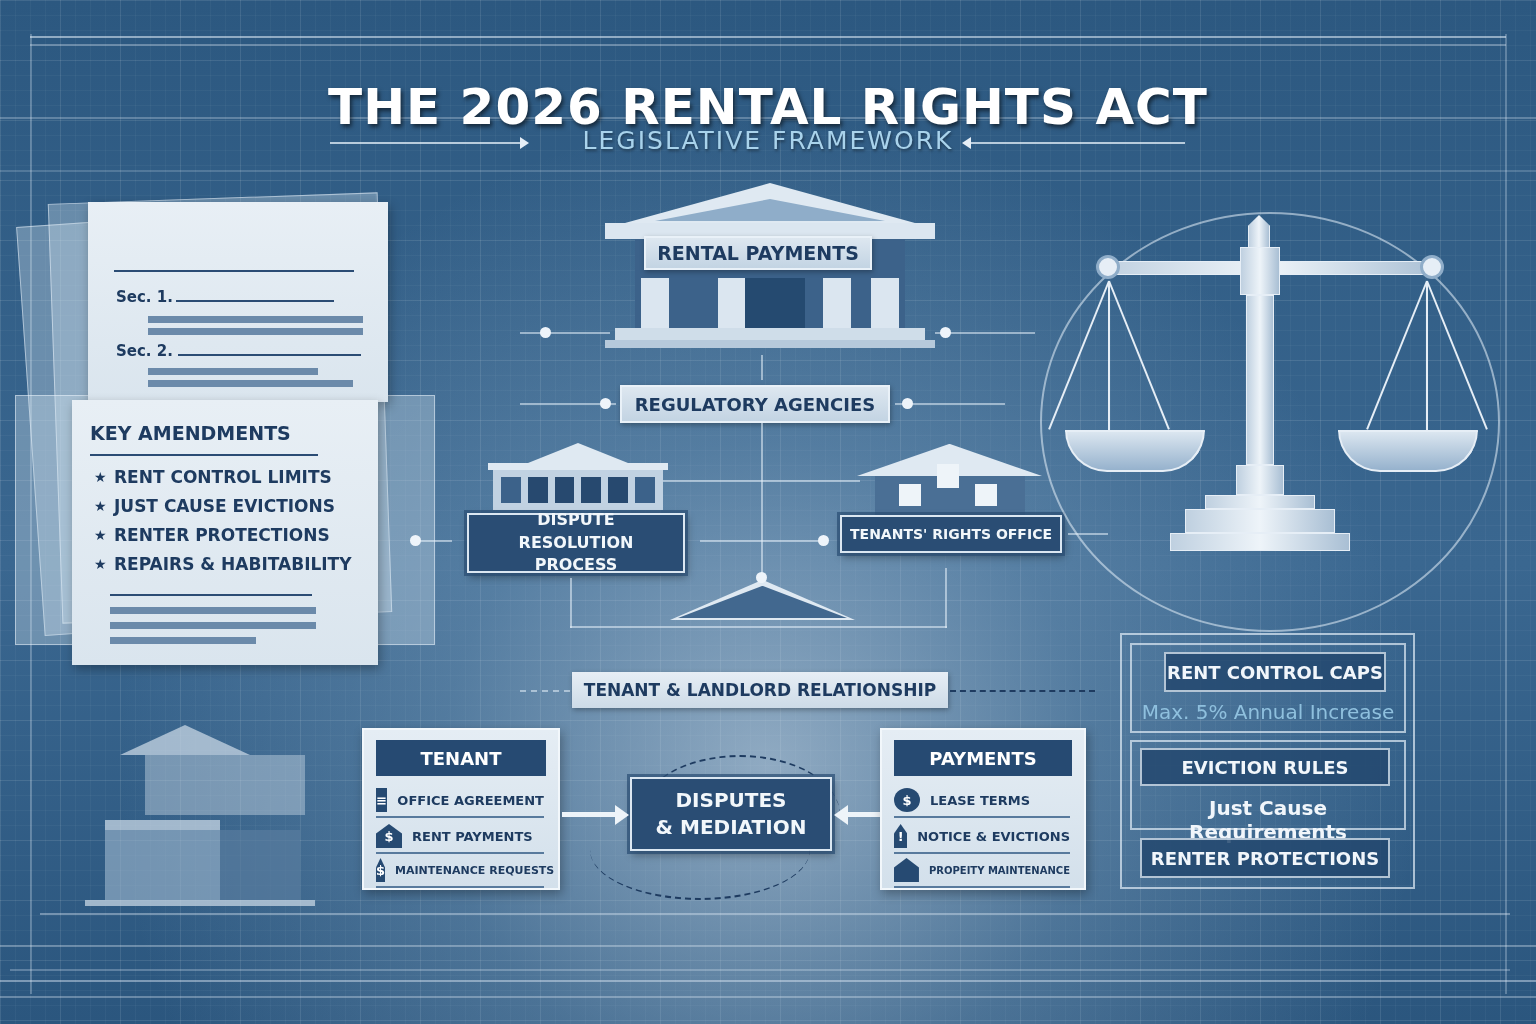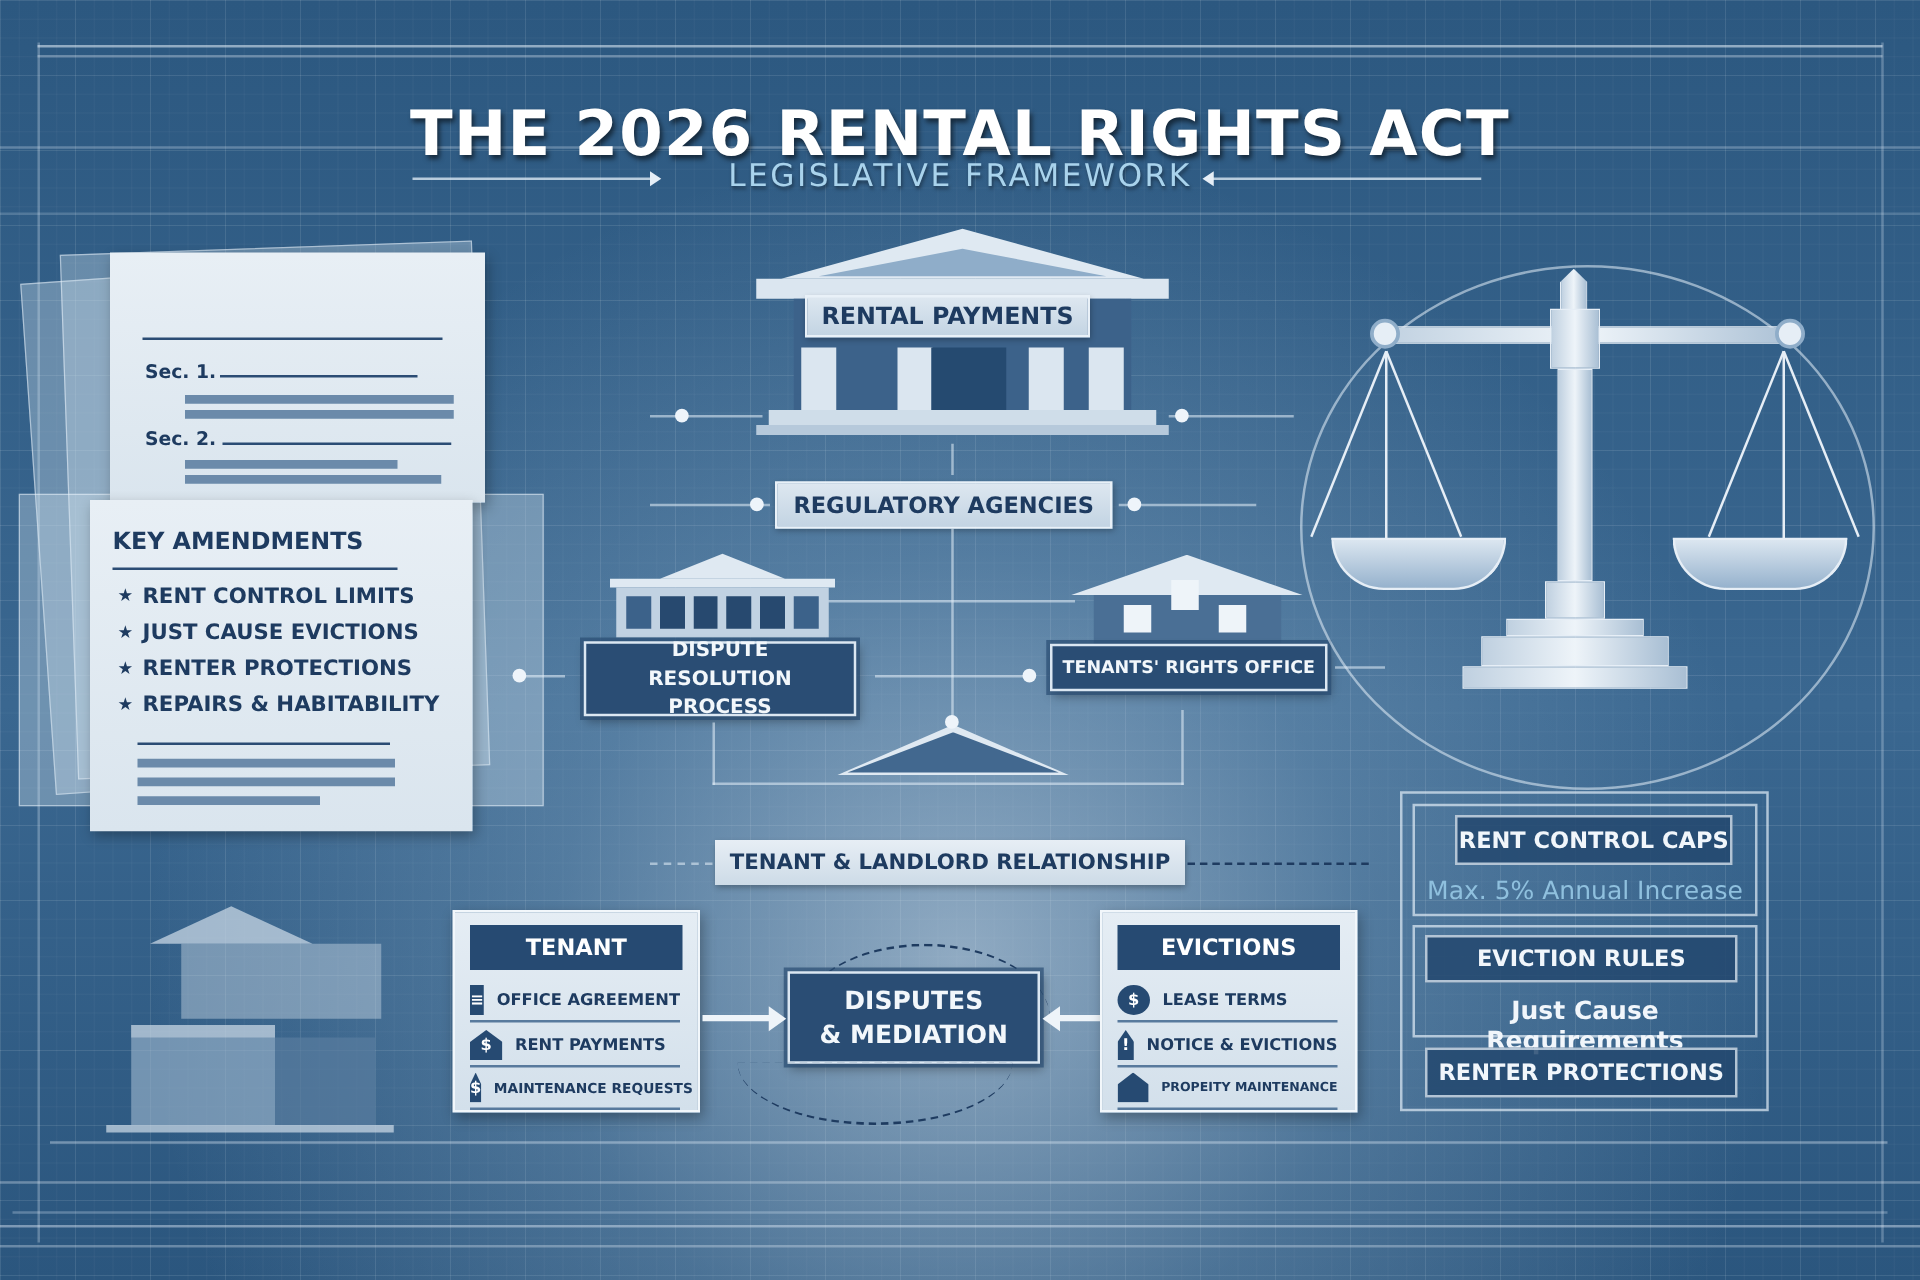--- a/index.html
+++ b/index.html
@@ -294,21 +294,21 @@
   <span>DISPUTES</span>
   <span>&amp; MEDIATION</span>
 </div>
 <div class="abs" style="left:590px;top:850px;width:220px;height:50px;border-bottom:2px dashed #1e3b60;border-radius:0 0 50% 50%/0 0 100% 100%;"></div>
 <div class="line hline" style="left:562px;top:812px;width:60px;background:#eef4f9;height:5px;"></div>
 <div class="abs" style="left:615px;top:805px;width:0;height:0;border-top:10px solid transparent;border-bottom:10px solid transparent;border-left:14px solid #eef4f9;"></div>
 <div class="line hline" style="left:844px;top:812px;width:36px;background:#eef4f9;height:5px;"></div>
 <div class="abs" style="left:834px;top:805px;width:0;height:0;border-top:10px solid transparent;border-bottom:10px solid transparent;border-right:14px solid #eef4f9;"></div>
 
 <div class="card" style="left:880px;top:728px;width:206px;height:162px;">
-  <div class="card-head">EVICTIONS</div>
+  <div class="card-head">PAYMENTS</div>
   <div class="card-row" style="top:54px;">
     <span class="ico gear">$</span>
     <span class="txt">LEASE TERMS</span>
   </div>
   <div class="card-row" style="top:90px;">
     <span class="ico house">!</span>
     <span class="txt">NOTICE &amp; EVICTIONS</span>
   </div>
   <div class="card-row" style="top:124px;">
     <span class="ico house"></span>

